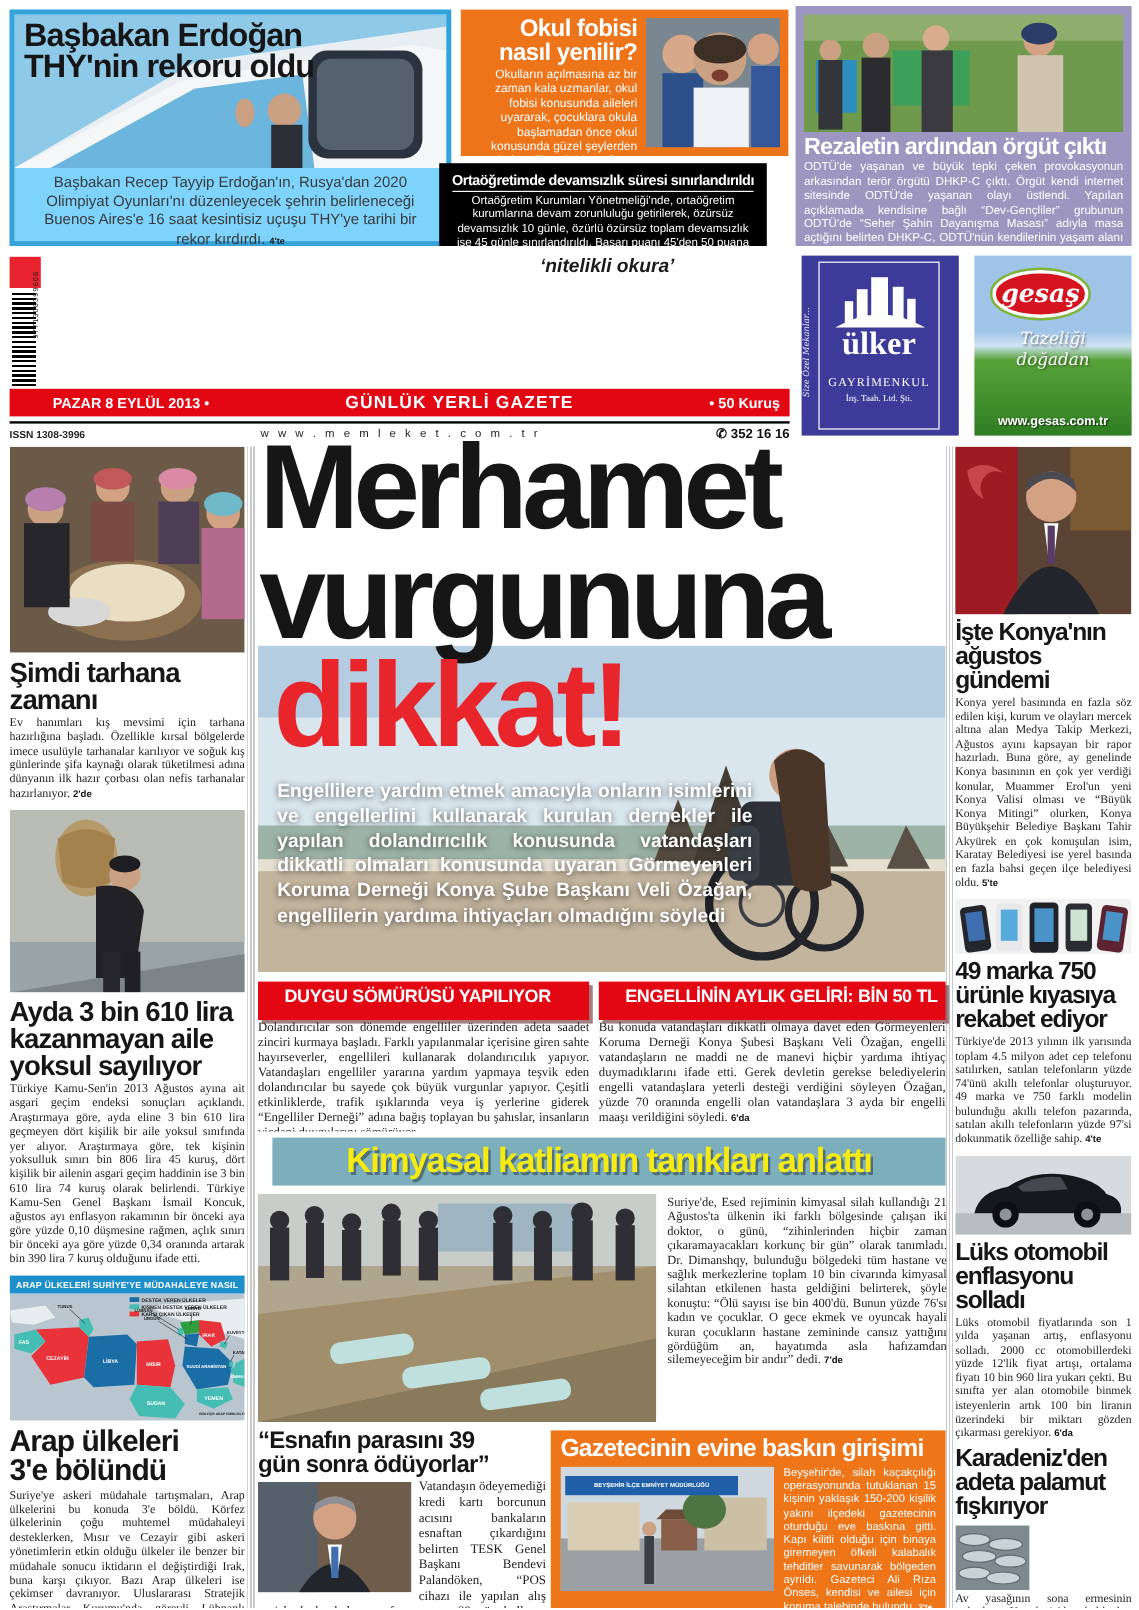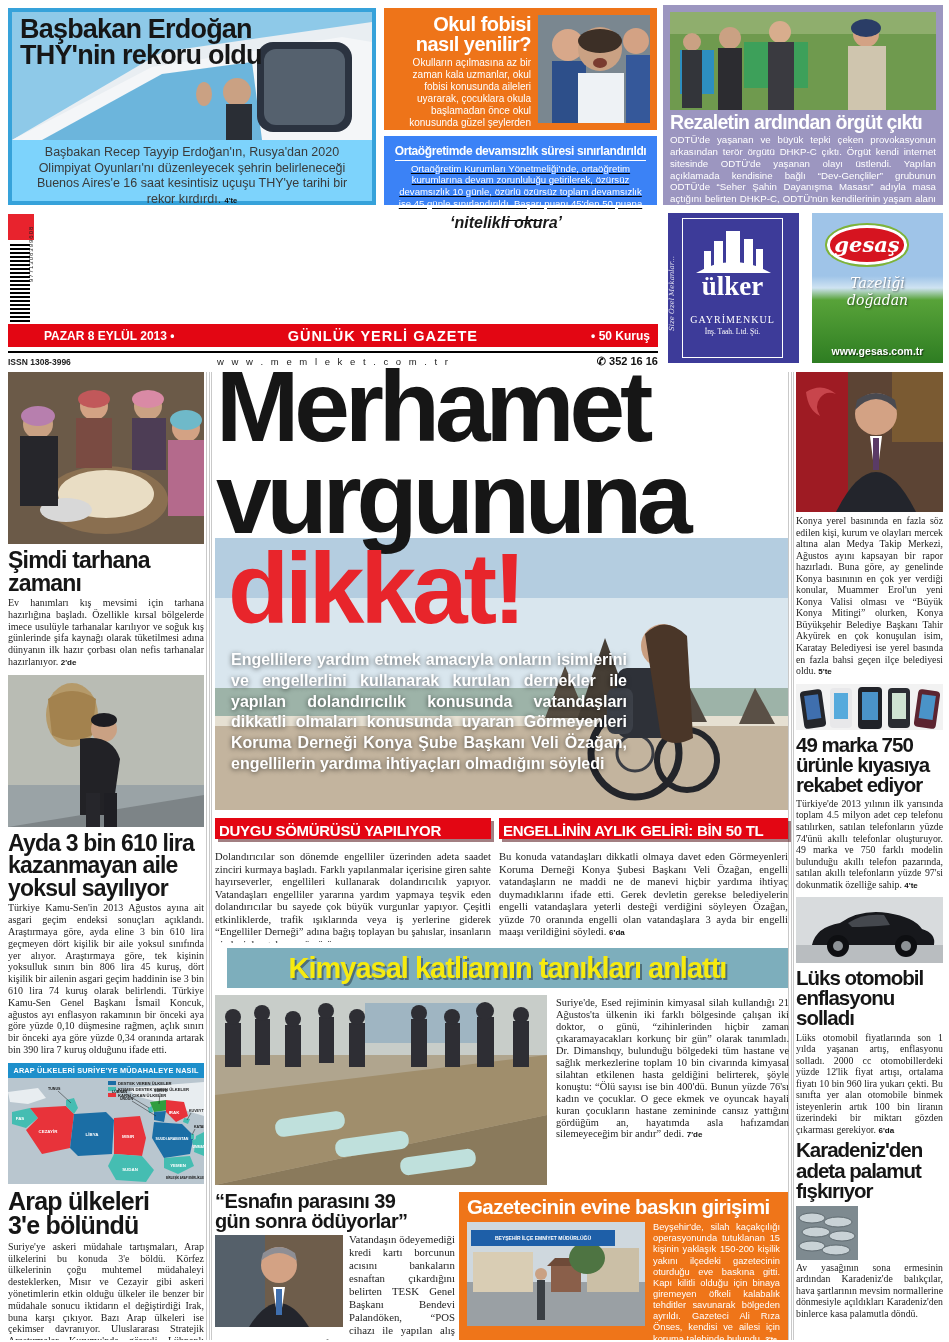--- a/index.html
+++ b/index.html
@@ -21,21 +21,21 @@
   .erdogan-cap { padding:5px 10px 0; font-size:12.5px; line-height:1.25; color:#3a3a3a; text-align:center; }
   .erdogan-cap .pref { font-size:7.5px; }
 
   .box-okul { position:absolute; left:384px; top:8px; width:273px; height:122px; background:#ee7419; display:flex; padding:7px; }
   .okul-txt { flex:1; text-align:right; padding-right:7px; }
   .okul-hl { color:#fff; font-size:20px; letter-spacing:-0.5px; }
   .okul-bd { color:#fff; font-size:10px; line-height:1.2; margin-top:3px; text-align:right; }
   .okul-bd .pref { color:#fff; font-size:7px; }
   .okul-photo { width:112px; height:100%; }
 
-  .box-orta { position:absolute; left:384px; top:136px; width:273px; height:69px; background:#3b82f6; padding:5px 8px; text-align:center;text-decoration:underline; }
+  .box-orta { position:absolute; left:366px; top:136px; width:273px; height:69px; background:#000000; padding:5px 8px; text-align:center; }
   .orta-hl { color:#fff; font-size:12px; letter-spacing:-0.4px; border-bottom:1px solid #fff; padding-bottom:2px; display:inline-block; }
   .orta-bd { color:#fff; font-size:9.6px; line-height:1.22; margin-top:2px; text-align:center; }
 
   .box-rezalet { position:absolute; left:663px; top:5px; width:280px; height:200px; background:#9c96c0; padding:7px; }
   .rezalet-photo { width:100%; height:98px; }
   .rezalet-hl { color:#fff; font-size:19.5px; margin-top:3px; letter-spacing:-0.7px; }
   .rezalet-bd { color:#fff; font-size:9.7px; line-height:1.22; margin-top:2px; text-align:justify; }
 
   
   .masthead { position:absolute; left:8px; top:212px; width:650px; height:153px; }
@@ -77,21 +77,21 @@
   .col-left .ph { width:196px; }
   .lc-hl { font-size:24px; margin-top:5px; }
   .lc-bd { font-size:10px; line-height:1.18; margin-top:3px; }
   .map-hdr { margin-top:7px; background:#1d8fcb; color:#fff; font-weight:bold; font-size:7.3px; text-align:center; line-height:15px; height:15px; letter-spacing:0.2px; }
 
   
   .main-hl-black { position:absolute; left:216px; top:360px; font-size:100px; letter-spacing:-5px; line-height:0.92; z-index:3; }
   .main-photo { position:absolute; left:215px; top:538px; width:573px; height:272px; z-index:1; }
   .main-hl-red { position:absolute; left:228px; top:541px; font-size:100px; letter-spacing:-4px; color:#e8252b; z-index:3; line-height:0.95; }
   .main-lede { position:absolute; left:231px; top:650px; width:396px; z-index:3; color:#fff; font-weight:bold; font-size:16px; line-height:1.3; text-align:justify; text-shadow:0 1px 5px rgba(0,0,0,.65); }
-  .red-hdr { position:absolute; top:818px; height:21px; background:#e30613; box-shadow:3px 3px 0 rgba(70,0,5,.5); color:#fff; font-weight:bold; font-size:15px; line-height:25px; padding-left:4px; letter-spacing:-0.3px; white-space:nowrap; overflow:hidden; }
+  .red-hdr { position:absolute; top:818px; height:32px; background:#e30613; box-shadow:3px 3px 0 rgba(70,0,5,.5); color:#fff; font-weight:bold; font-size:15px; line-height:25px; padding-left:22px; letter-spacing:-0.3px; white-space:nowrap; overflow:hidden; }
   .hdr-duygu { left:215px; width:276px; }
   .hdr-engelli { left:499px; width:289px; }
   .sub-bd { position:absolute; top:851px; height:92px; font-size:10.6px; line-height:1.18; overflow:hidden; }
   .txt-duygu { left:215px; width:276px; }
   .txt-engelli { left:499px; width:289px; }
   .kim-bar { position:absolute; left:227px; top:948px; width:561px; height:40px; background:#7daebc; color:#f6ea0f; font-weight:bold; font-size:29px; text-align:center; line-height:40px; letter-spacing:-1px; text-shadow:2px 2px 0 rgba(40,60,70,.55); white-space:nowrap; }
   .kim-photo { position:absolute; left:215px; top:995px; width:332px; height:190px; }
   .kim-bd { position:absolute; left:556px; top:997px; width:233px; height:190px; font-size:10.4px; line-height:1.15; overflow:hidden; }
   .esnaf { position:absolute; left:215px; top:1192px; width:240px; height:148px; overflow:hidden; }
   .esnaf-hl { font-size:20px; letter-spacing:-0.6px; }
@@ -451,20 +451,22 @@
         <rect x="0" y="0" width="52" height="140" fill="#9e1b23"></rect>
         <path d="M10 20 Q26 10 40 22 Q30 18 24 26 Q18 34 24 44 Q12 38 10 20" fill="#c8454c"></path>
         <rect x="96" y="0" width="51" height="70" fill="#7a5a32"></rect>
         <circle cx="80" cy="42" r="21" fill="#d3a284"></circle>
         <path d="M59 38 Q80 16 101 38 L99 28 Q80 14 61 28 Z" fill="#4a4a50"></path>
         <path d="M40 140 Q80 60 120 140 Z" fill="#23252c"></path>
         <polygon points="74,64 86,64 82,96 78,96" fill="#fff"></polygon>
         <rect x="77" y="66" width="6" height="32" fill="#5a3b66"></rect>
       </svg>
     </div>
+    <div class="hl rc-hl">İşte Konya'nın
+ağustos gündemi</div>
     <div class="bd rc-bd"><span>Konya yerel basınında en fazla söz edilen kişi, kurum ve olayları mercek altına alan Medya Takip Merkezi, Ağustos ayını kapsayan bir rapor hazırladı. Buna göre, ay genelinde Konya basınının en çok yer verdiği konular, Muammer Erol'un yeni Konya Valisi olması ve “Büyük Konya Mitingi” olurken, Konya Büyükşehir Belediye Başkanı Tahir Akyürek en çok konuşulan isim, Karatay Belediyesi ise yerel basında en fazla bahsi geçen ilçe belediyesi oldu.</span> <span class="pref">5'te</span></div>
 
     <div class="ph" style="height:46px;margin-top:7px;background:#f2f2f2">
       <svg width="147" height="46" viewBox="0 0 147 46">
         <g>
           <rect x="6" y="6" width="22" height="38" rx="4" fill="#24262b" transform="rotate(-8 17 25)"></rect>
             <rect x="10" y="11" width="14" height="24" fill="#3f6fae" transform="rotate(-8 17 25)"></rect>
           <rect x="34" y="4" width="22" height="40" rx="4" fill="#e8e8ea"></rect>
             <rect x="38" y="9" width="14" height="26" fill="#56aadc"></rect>
           <rect x="62" y="3" width="24" height="42" rx="4" fill="#202228"></rect>

